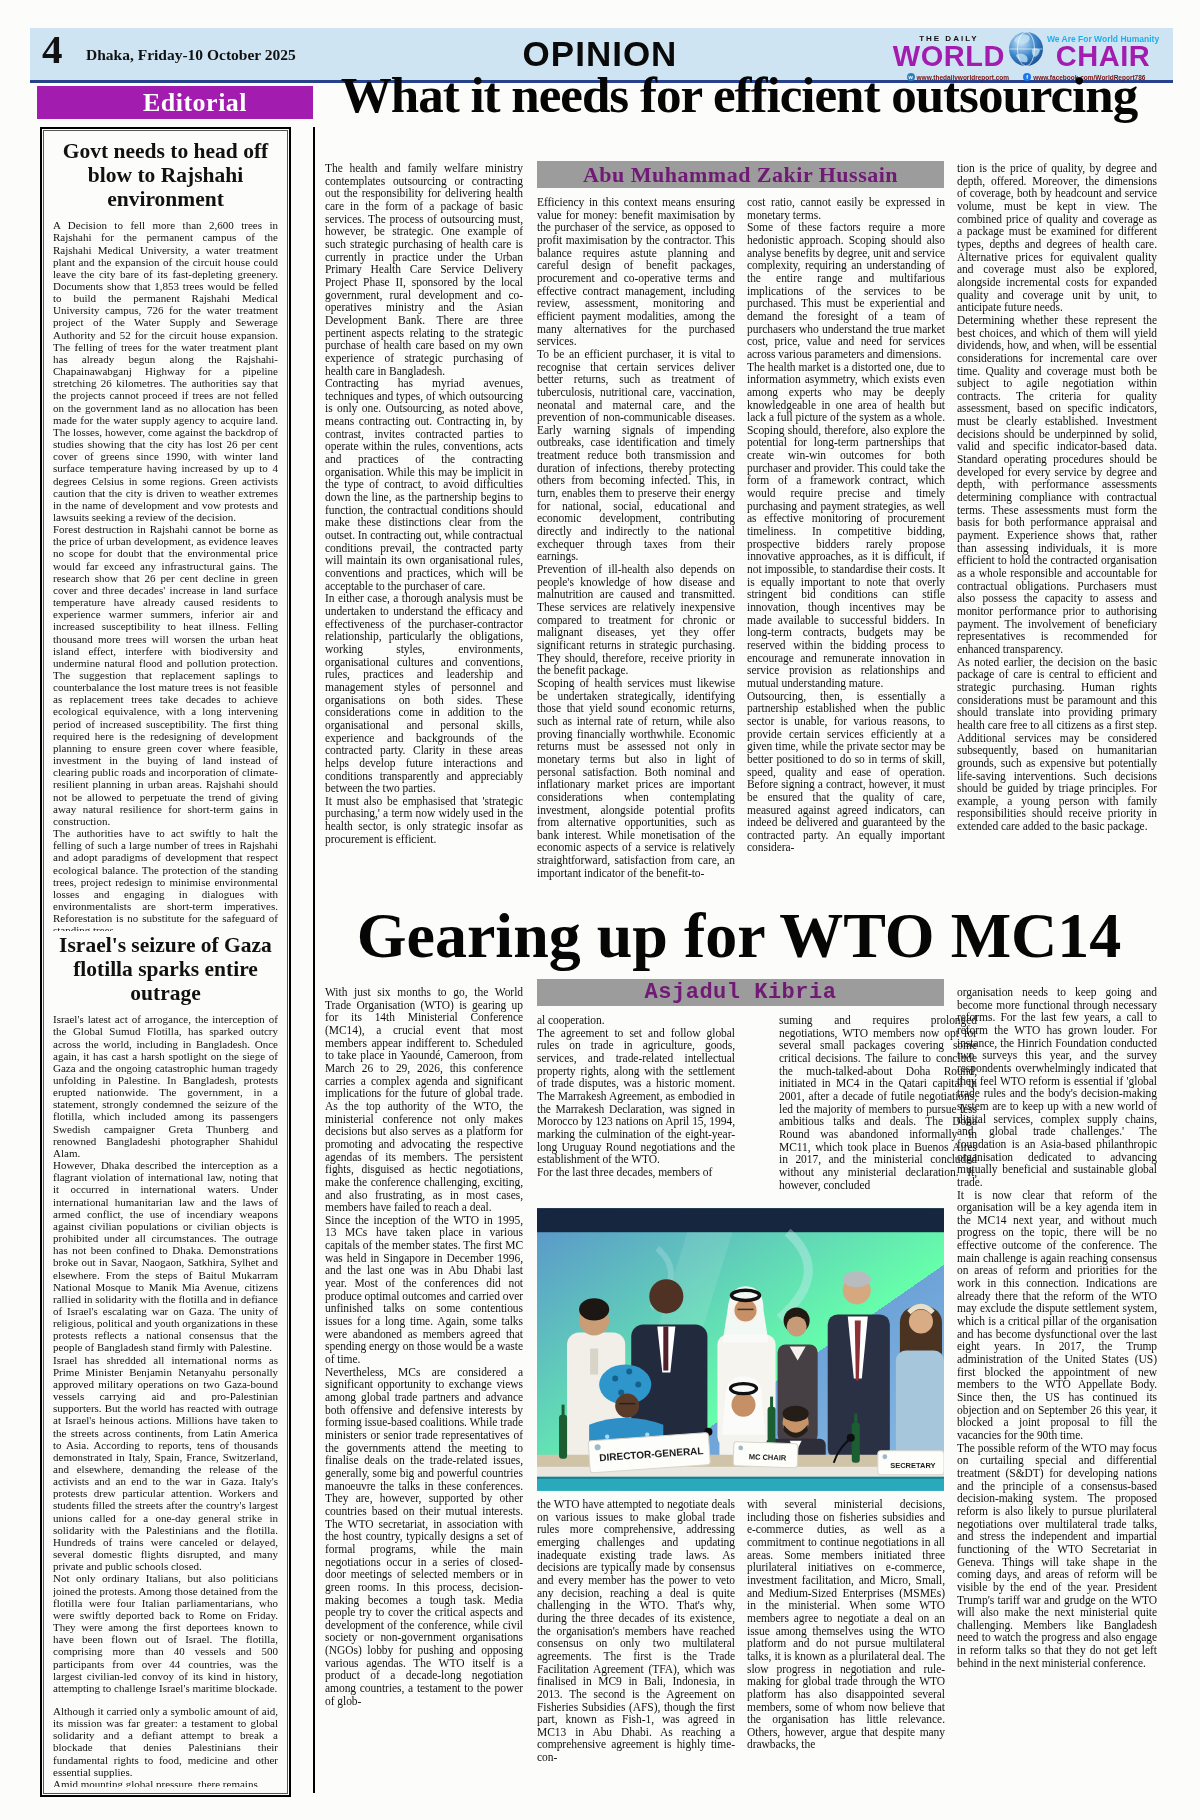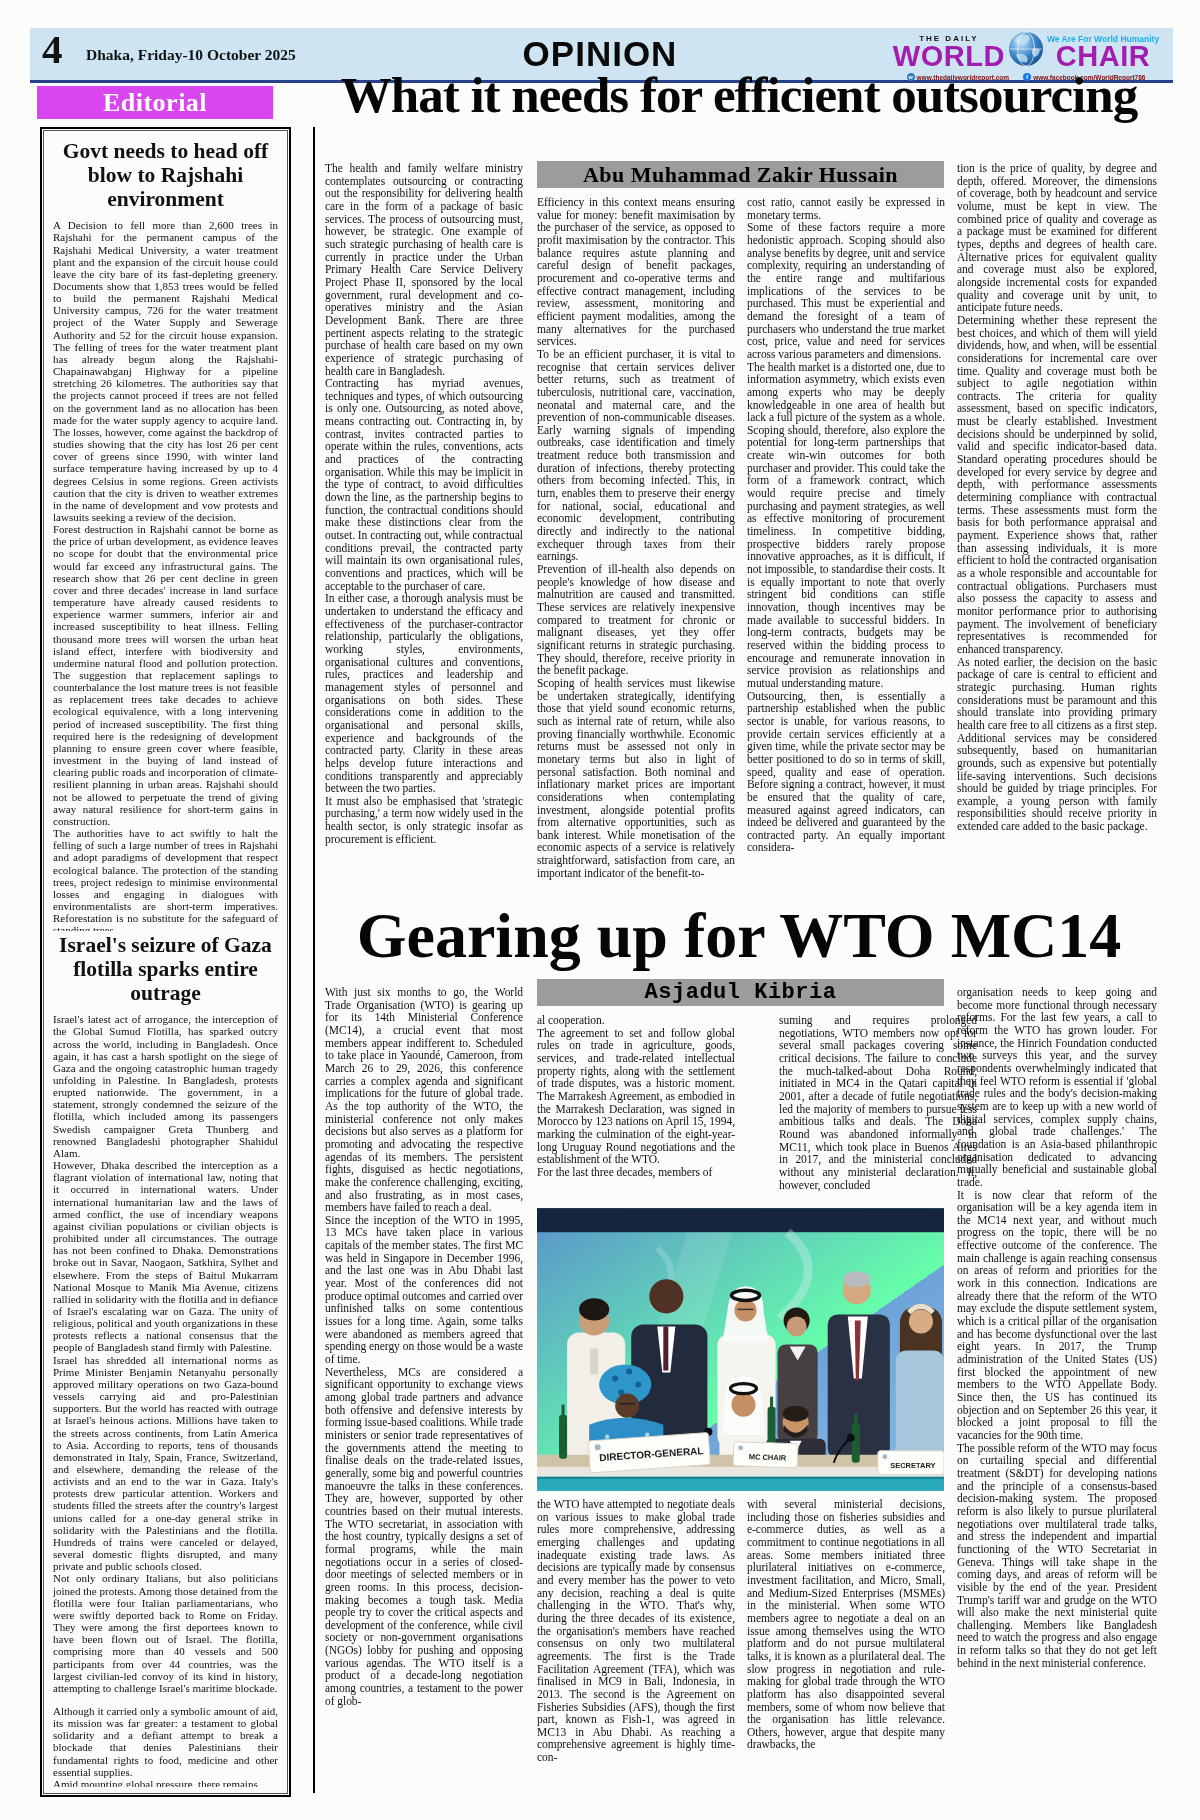--- a/index.html
+++ b/index.html
@@ -20,27 +20,27 @@
   .m-word{font-family:"Liberation Sans",sans-serif;font-weight:bold;font-size:29px;letter-spacing:.5px;color:#a21caf;line-height:.95;}
   .m-tagline{font-family:"Liberation Sans",sans-serif;font-weight:bold;font-size:8.5px;color:#1faee9;white-space:nowrap;}
   .m-row2{display:flex;gap:14px;margin-top:2px;align-items:center;}
   .m-url{display:flex;align-items:center;gap:2px;font-family:"Liberation Sans",sans-serif;
          font-size:6.5px;font-weight:bold;color:#7a1012;}
   .mini-ic{width:8px;height:8px;border-radius:50%;display:inline-flex;align-items:center;justify-content:center;
            color:#fff;font-size:5.5px;font-family:"Liberation Sans",sans-serif;}
   .ic-web{background:#2e7fc2;}
   .ic-fb{background:#1877f2;}
   
-  .editorial-label{position:absolute;left:37px;top:86px;width:236px;height:33px;background:#d946ef;
+  .editorial-label{position:absolute;left:37px;top:86px;width:236px;height:33px;background:#a21caf;
                    color:#fff;display:flex;align-items:center;justify-content:center;
-                   font-size:26px;font-weight:600;letter-spacing:.5px;}
+                   font-size:26px;font-weight:600;letter-spacing:.5px;padding-left:40px;}
   .headline{position:absolute;font-weight:bold;text-align:center;white-space:nowrap;color:#060606;}
   .headline1{left:288px;top:66px;width:902px;font-size:51px;letter-spacing:-1px;}
   .headline2{left:288px;top:899px;width:902px;font-size:64px;letter-spacing:0px;}
-  .byline{position:absolute;background:#9c9c9c;color:#000000;font-weight:bold;font-size:22px;
+  .byline{position:absolute;background:#9c9c9c;color:#701a75;font-weight:bold;font-size:22px;
           display:flex;align-items:center;justify-content:center;letter-spacing:.5px;}
   .byline1{left:537px;top:161px;width:407px;height:27px;}
   .byline2{left:537px;top:979px;width:407px;height:27px;font-family:Liberation Mono, monospace;}
   
   .ed-box{position:absolute;left:40px;top:127px;width:247px;height:1666px;border:2px solid #000;
           box-shadow:inset 0 0 0 1px #fff, inset 0 0 0 2px #555;}
   .ed-art{position:absolute;left:11px;right:11px;overflow:hidden;}
   .ed-art1{top:8px;height:794px;}
   .ed-art2{top:802px;bottom:8px;}
   .ed-title{font-weight:bold;font-size:21.5px;line-height:1.12;text-align:center;margin:2px 0 8px;}

